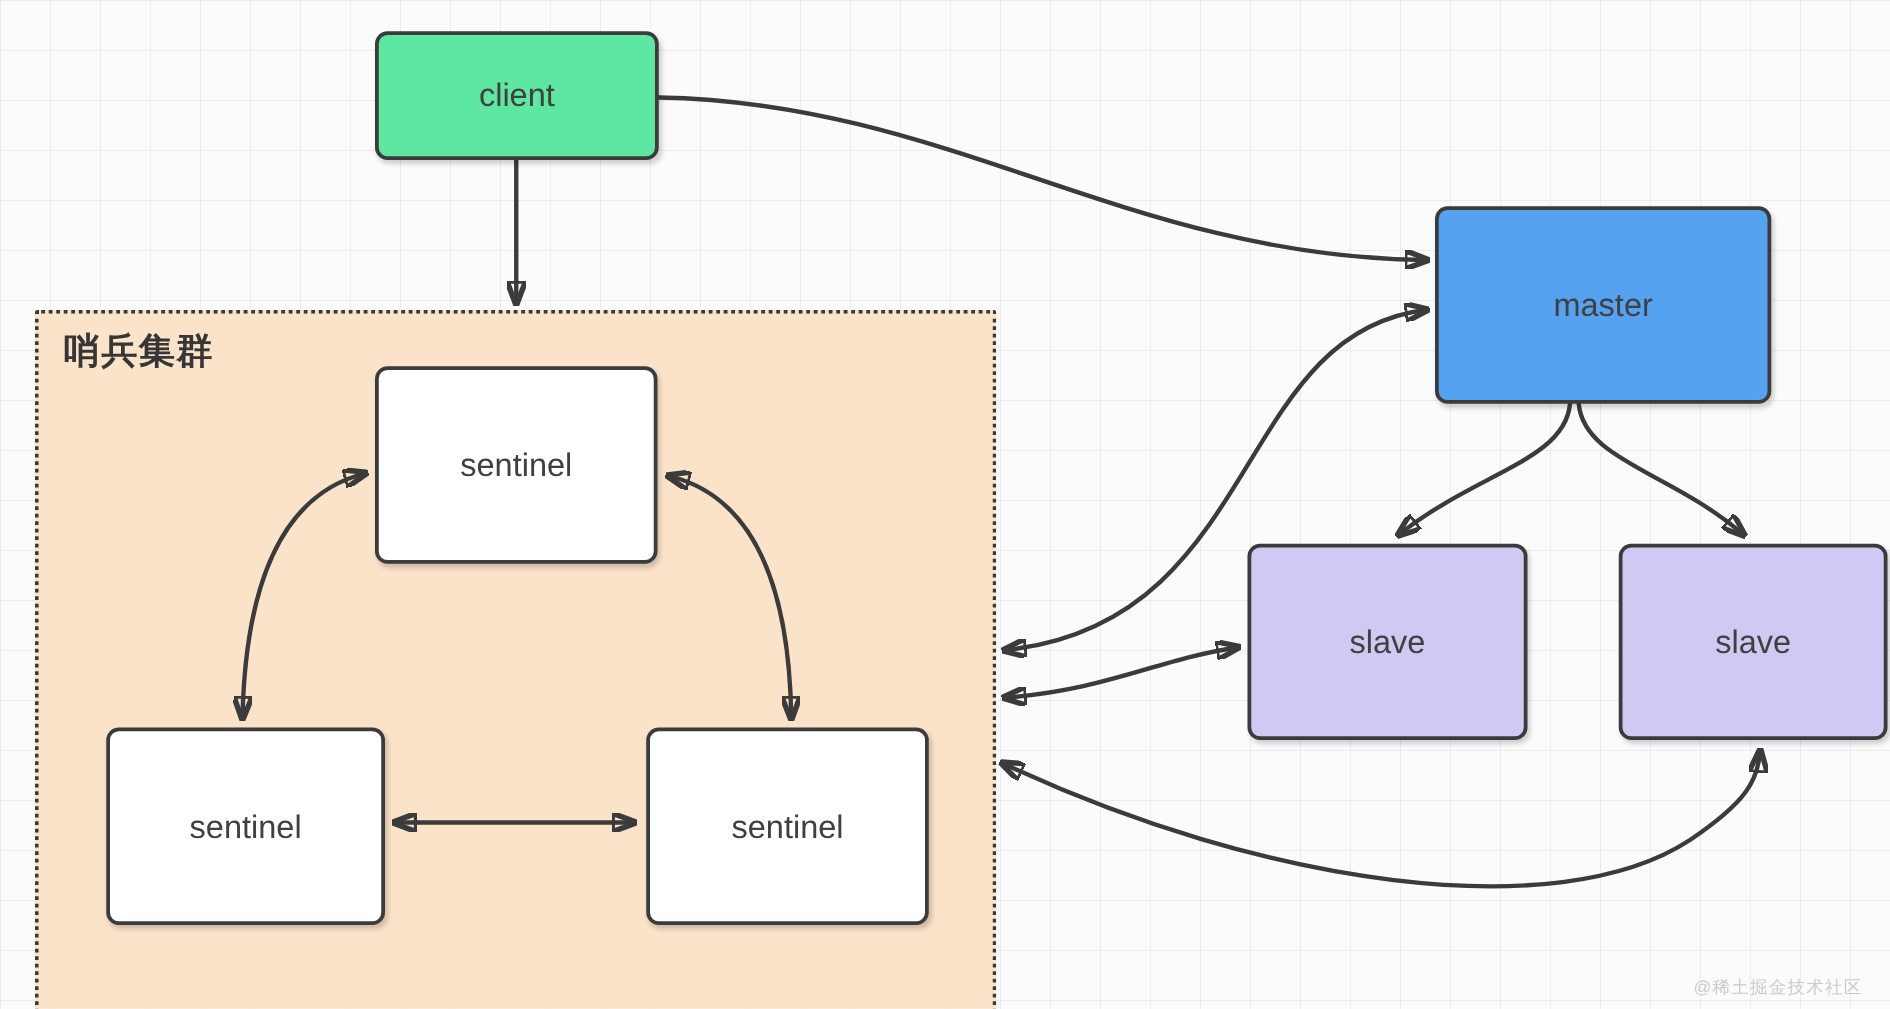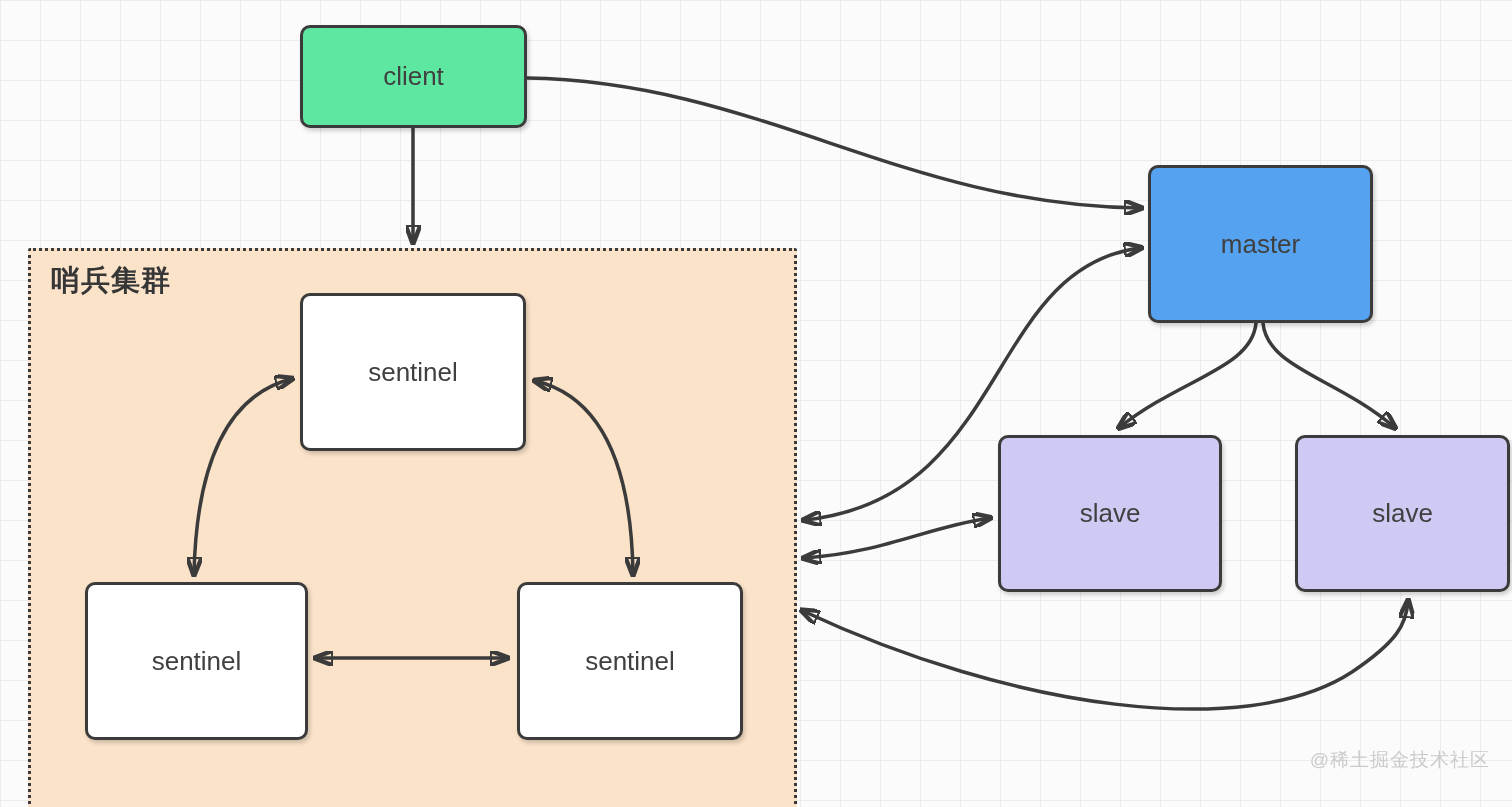--- a/index.html
+++ b/index.html
@@ -23,29 +23,29 @@
     position:absolute;left:28px;top:248px;width:769px;height:574px;
     border:3px dotted #3A3A3A;border-radius:2px;box-sizing:border-box;
   }
   .cluster-label{
     position:absolute;left:20px;top:10px;
     font-size:29px;font-weight:bold;color:#363636;letter-spacing:1px;
   }
   .edges{position:absolute;left:0;top:0;pointer-events:none;}
   .edges path{stroke:#3B3B3B;stroke-width:3.5px;fill:none;stroke-linecap:round;}
   #node-client{left:300px;top:25px;width:227px;height:103px;}
-  #node-master{left:1148px;top:165px;width:225px;height:158px;}
+  #node-master{left:1148px;top:165px;width:269px;height:158px;}
   #node-slave-left{left:998px;top:435px;width:224px;height:157px;}
   #node-slave-right{left:1295px;top:435px;width:215px;height:157px;}
   #node-sentinel-top{left:300px;top:293px;width:226px;height:158px;}
   #node-sentinel-left{left:85px;top:582px;width:223px;height:158px;}
   #node-sentinel-right{left:517px;top:582px;width:226px;height:158px;}
   .watermark{
-    position:absolute;right:22px;bottom:34px;
-    font-size:19px;color:#CBCBCB;letter-spacing:1px;
+    position:absolute;right:22px;bottom:8px;
+    font-size:14px;color:#CBCBCB;letter-spacing:1px;
   }
 </style>
 </head>
 <body>
 
 <div class="stage">
 
   <div class="cluster" style="background-color: rgb(251, 227, 201);">
     <div class="cluster-label">哨兵集群</div>
   </div>

